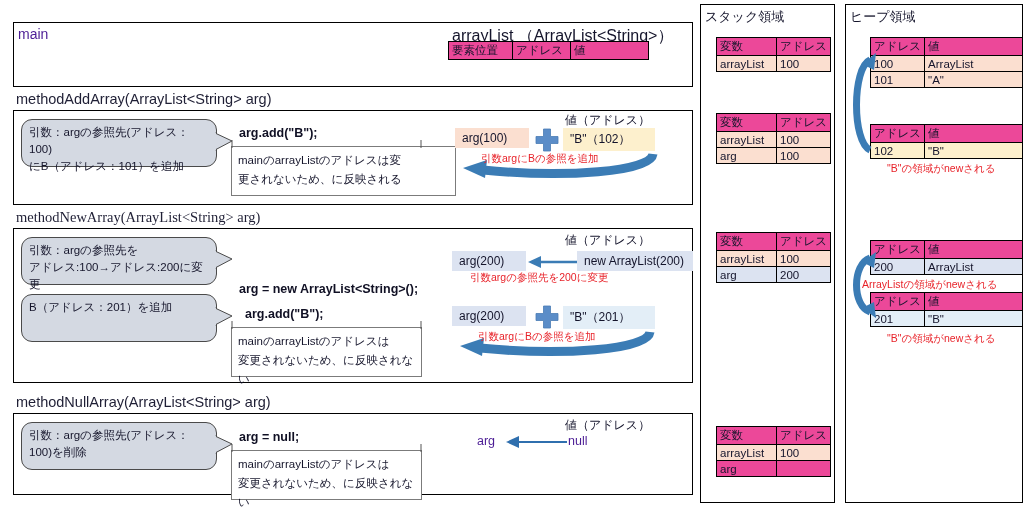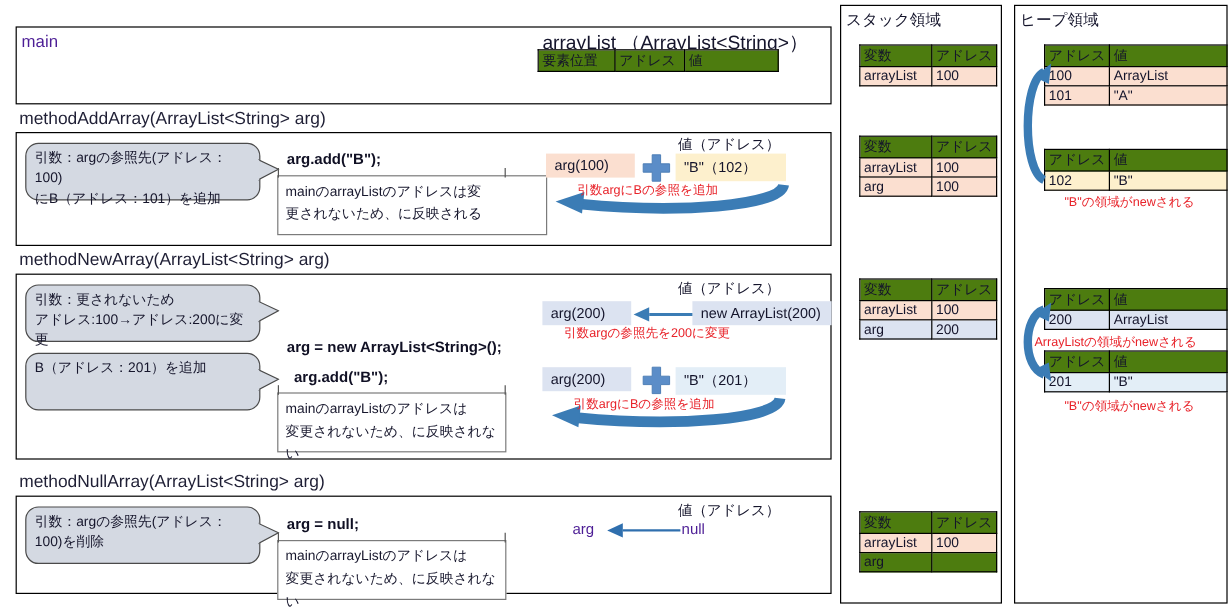--- a/index.html
+++ b/index.html
@@ -20,21 +20,21 @@
   table.grid td,table.grid th{
     border:1px solid #000;font-size:11.5px;font-weight:normal;
     padding:1px 3px;height:16px;box-sizing:border-box;white-space:nowrap;
     color:#14142b;text-align:left;
   }
   td.num{text-align:right;}
   .c-peach{background:#fbdfd0;}
   .c-blue{background:#dce3f1;}
   .c-cream{background:#fdf0cd;}
   .c-lblue{background:#e3eef7;}
-  .c-white{background:#4d7c0f;}
+  .c-white{background:#ec4899;}
 
   
   .tcap{position:absolute;font-size:16px;white-space:nowrap;color:#14142b;}
 
   
   .bubble{
     position:absolute;background:#d4d9e2;border:1px solid #4a4a4a;
     border-radius:11px;box-sizing:border-box;font-size:11.5px;line-height:17px;
     padding:4px 7px;color:#16162c;
   }
@@ -123,25 +123,25 @@
       <path d="M9.5 2 H16.5 V9.5 H24 V16.5 H16.5 V24 H9.5 V16.5 H2 V9.5 H9.5 Z" fill="#5b8dc8" stroke="#4a7cb5" stroke-width="0.8"></path>
     </svg>
 </div>
 <div class="chip c-cream" style="left:563px;top:128px;width:92px;">"B"（102）</div>
 <svg class="ov" style="left:455px;top:148px;width:210px;height:32px;">
   <path d="M198 6 C196 24, 110 30, 28 22" stroke="#3b7cb5" stroke-width="9" fill="none" stroke-linecap="butt"></path>
   <path d="M30 30 L8 20 L32 12 Z" fill="#3b7cb5"></path>
 </svg>
 <div class="red" style="left:481px;top:152px;">引数argにBの参照を追加</div>
 
-<div class="sig" style="left:16px;top:209px;">methodNewArray(ArrayList&lt;String&gt; arg)</div>
+<div class="sig" style="left:16px;top:209px;font-family:Liberation Serif, serif;">methodNewArray(ArrayList&lt;String&gt; arg)</div>
 <div class="panel" style="left:13px;top:228px;width:680px;height:155px;"></div>
 
 <div class="bubble" style="left:21px;top:237px;width:196px;height:48px;">
-  <div>引数：更されないため</div>
+  <div>引数：argの参照先を</div>
   <div>アドレス:100→アドレス:200に変更</div>
   <span class="tail">
     <svg width="18" height="20" viewBox="0 0 18 20">
         <path d="M0 1 L17 9 L0 18" fill="#d4d9e2" stroke="#4a4a4a" stroke-width="1"></path>
         <path d="M0 1 L0 18" stroke="#d4d9e2" stroke-width="2"></path>
       </svg>
   </span>
 </div>
 
 <div class="code" style="left:239px;top:254px;margin-top:28px;">arg = new ArrayList&lt;String&gt;();</div>

